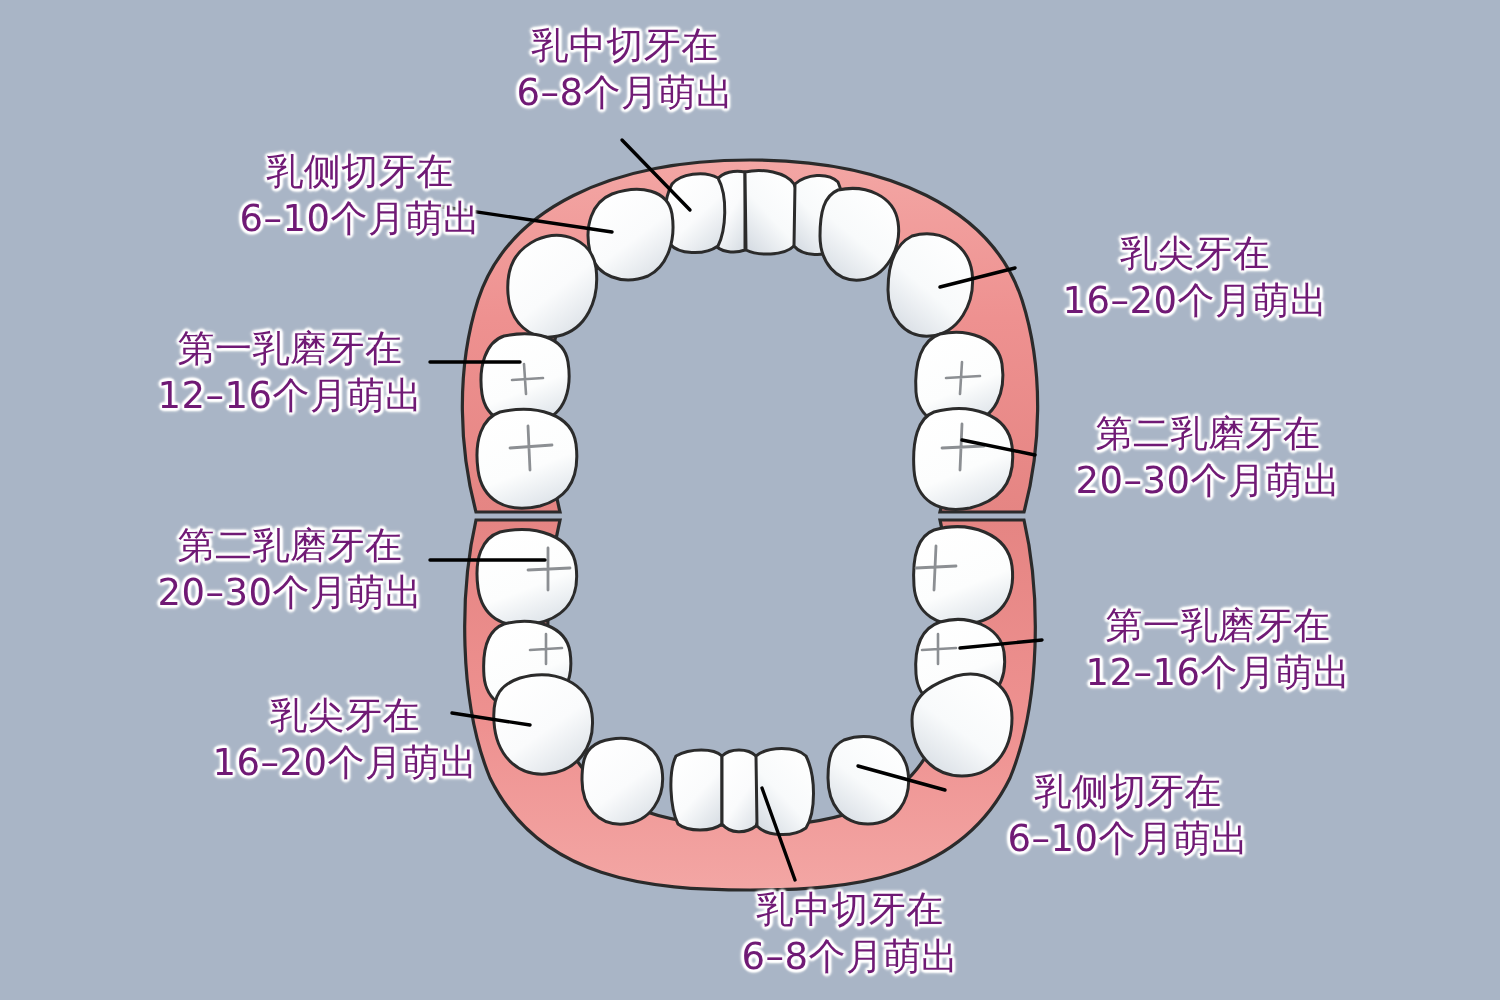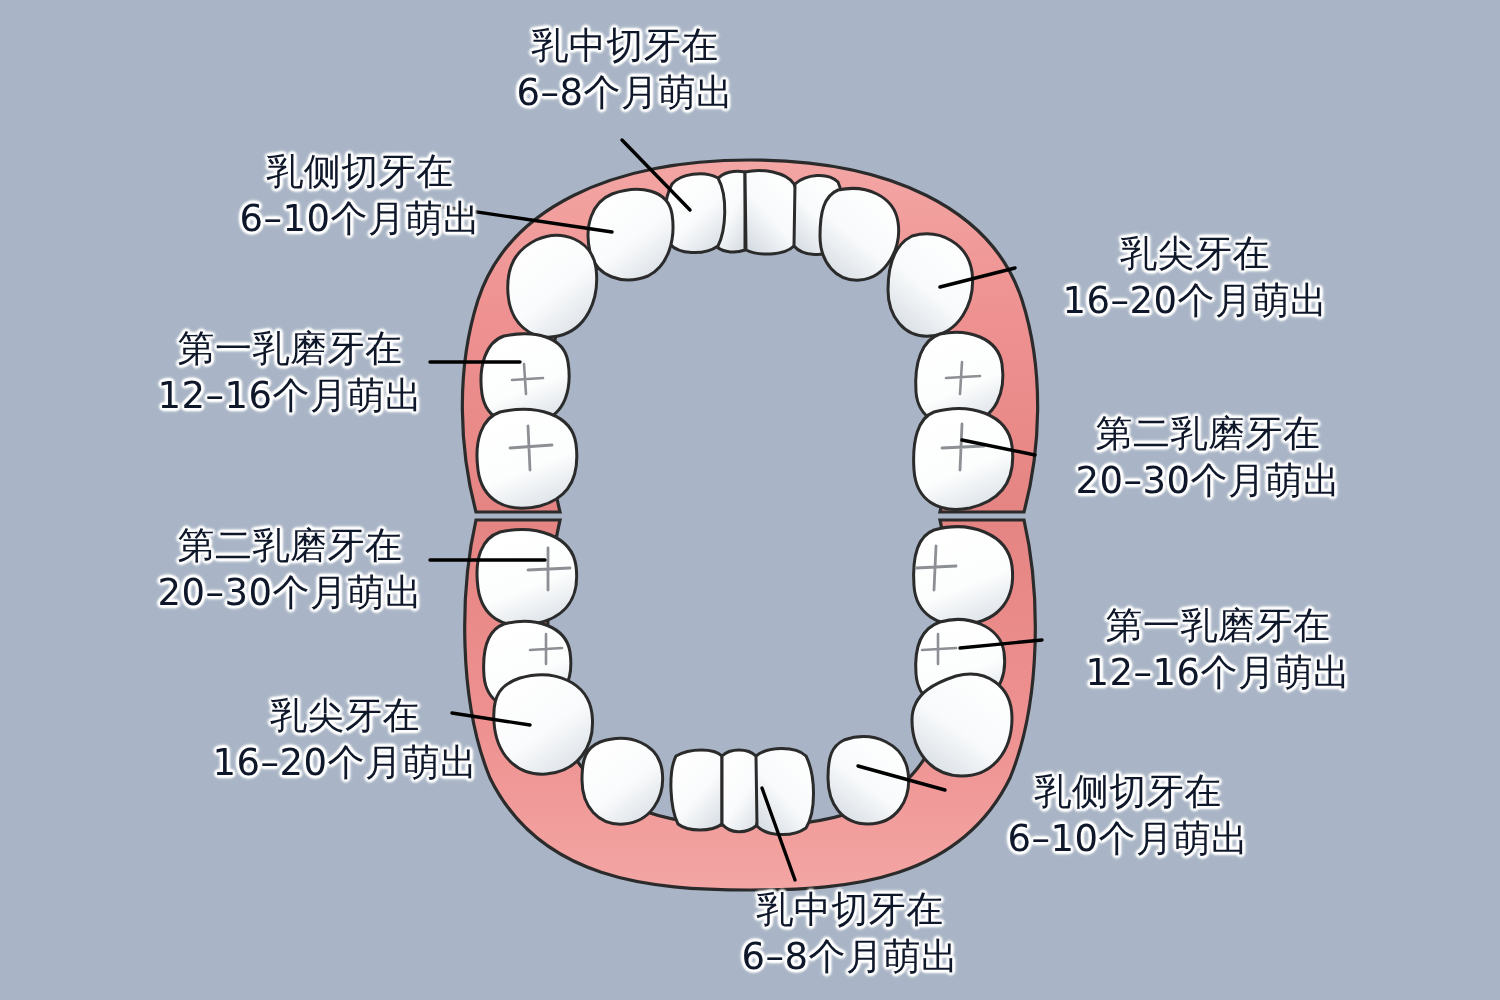--- a/index.html
+++ b/index.html
@@ -7,21 +7,21 @@
     width:1500px;height:1000px;
     background:#A9B5C6;
     font-family:"DejaVu Sans","Liberation Sans",sans-serif;
     overflow:hidden;position:relative;
   }
   #stage{position:absolute;inset:0;width:1500px;height:1000px;}
   svg#art{position:absolute;left:0;top:0;width:1500px;height:1000px;}
 
   .label{
     position:absolute;
-    color:#0f172a;
+    color:#701a75;
     font-size:37px;
     line-height:1.28;
     font-weight:400;
     text-align:center;
     white-space:nowrap;
     letter-spacing:0.5px;
     text-shadow:
       2px 0 2px #fff, -2px 0 2px #fff, 0 2px 2px #fff, 0 -2px 2px #fff,
       2px 2px 2px #fff, -2px -2px 2px #fff, 2px -2px 2px #fff, -2px 2px 2px #fff,
       3px 0 3px #fff, -3px 0 3px #fff, 0 3px 3px #fff, 0 -3px 3px #fff;

